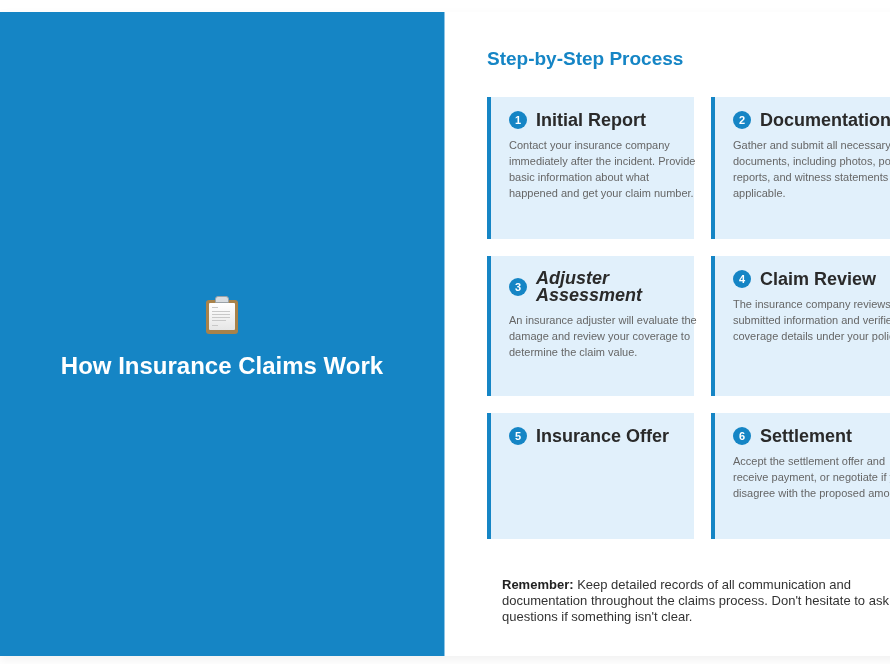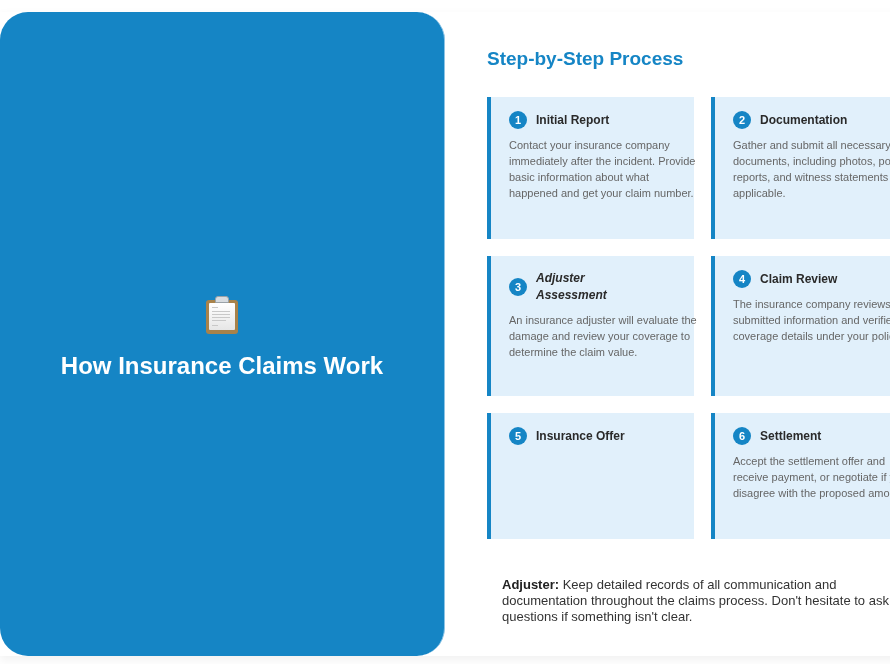--- a/index.html
+++ b/index.html
@@ -25,21 +25,20 @@
       width: 445px;
       height: 644px;
       background: #1585c5;
       display: flex;
       flex-direction: column;
       align-items: center;
       justify-content: center;
       color: #ffffff;
       border-right: 1px solid #8cc4e6;
       box-sizing: border-box;
-      border-radius: 28px;
     }
     .hero-icon {
       width: 32px;
       height: 38px;
       position: relative;
       margin-top: 8px;
       margin-bottom: 18px;
     }
     .clip-board {
       position: absolute;
@@ -117,21 +116,21 @@
       color: #ffffff;
       font-size: 11px;
       font-weight: bold;
       display: flex;
       align-items: center;
       justify-content: center;
       flex-shrink: 0;
       margin-right: 9px;
     }
     .card-title {
-      font-size: 12px;
+      font-size: 18px;
       font-weight: bold;
       color: #2a2a2a;
       line-height: 17px;
       white-space: nowrap;
     }
     .card-title.wrap { white-space: normal; font-style: italic; }
     .card-desc {
       font-size: 11px;
       color: #666666;
       line-height: 16px;
@@ -214,15 +213,15 @@
 
       <div class="card r3">
         <div class="card-head">
           <span class="badge">6</span>
           <span class="card-title">Settlement</span>
         </div>
         <p class="card-desc">Accept the settlement offer and receive payment, or negotiate if you disagree with the proposed amount.</p>
       </div>
     </div>
 
-    <p class="remember"><b>Adjuster:</b><span> Keep detailed records of all communication and documentation throughout the claims process. Don't hesitate to ask questions if something isn't clear.</span></p>
+    <p class="remember"><b>Remember:</b><span> Keep detailed records of all communication and documentation throughout the claims process. Don't hesitate to ask questions if something isn't clear.</span></p>
   </div>
 </div>
 
 </body></html>

